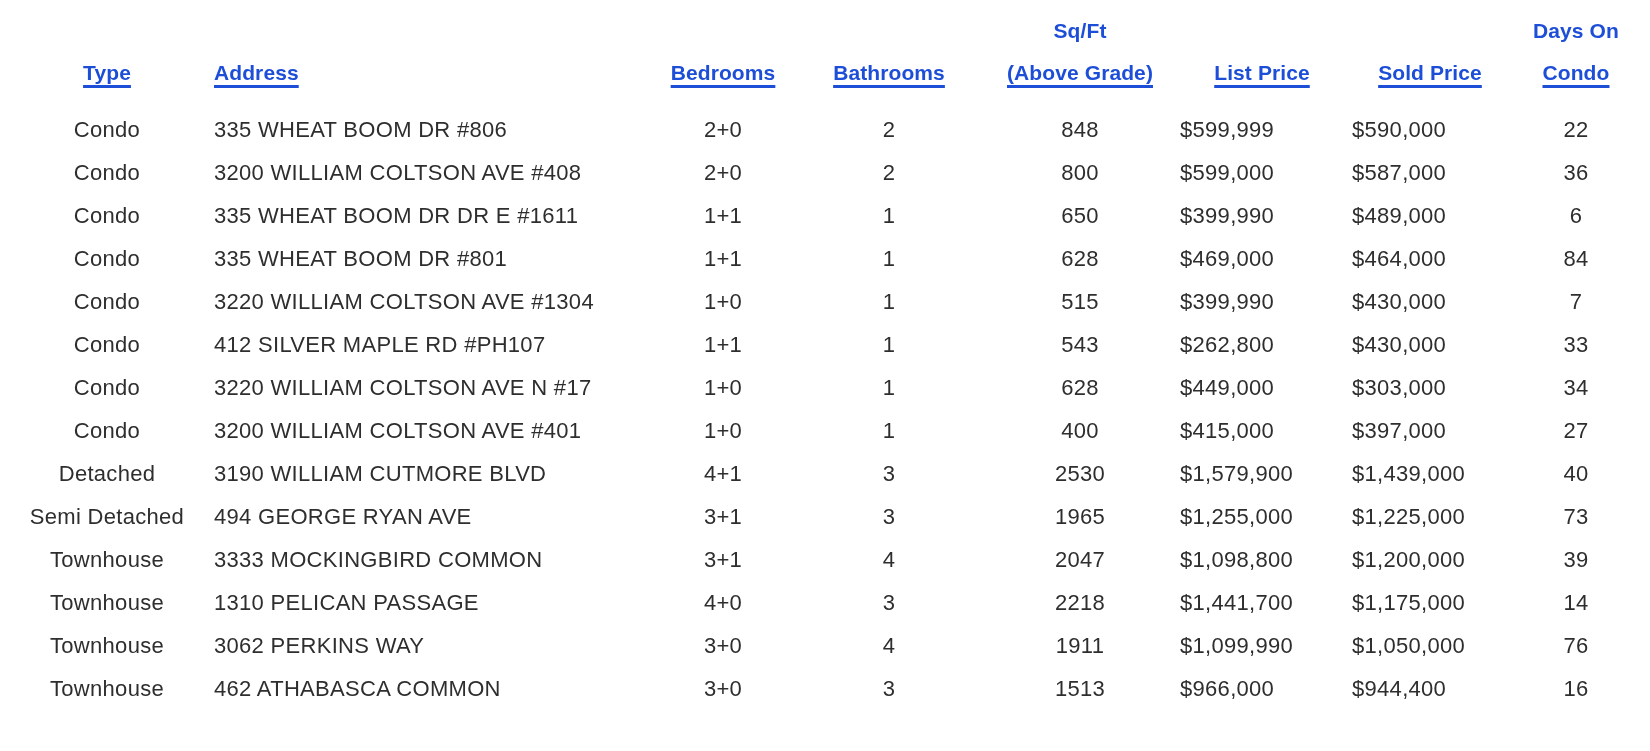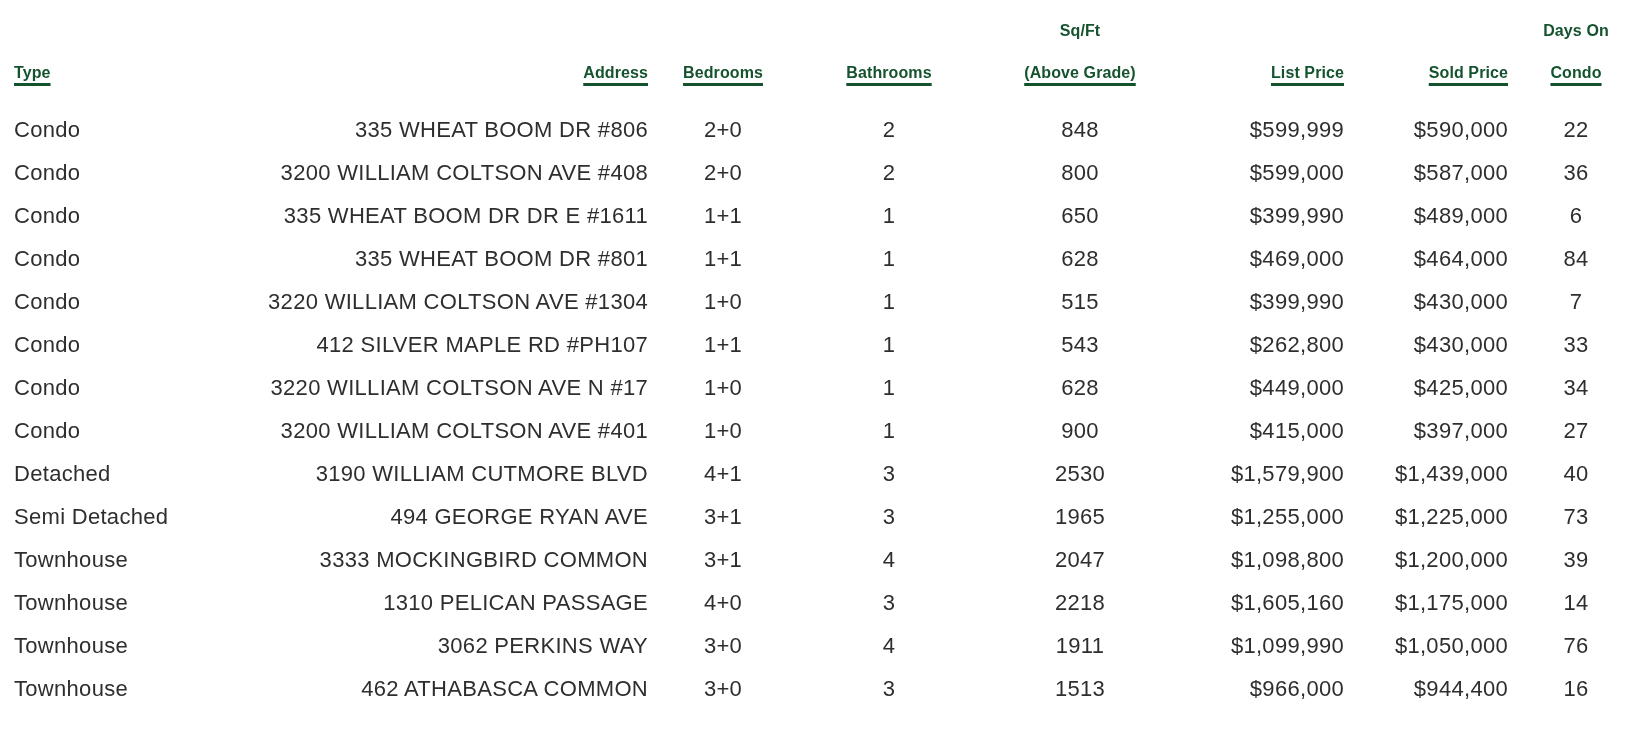--- a/index.html
+++ b/index.html
@@ -26,23 +26,23 @@
     padding: 0;
     vertical-align: middle;
     white-space: nowrap;
     overflow: hidden;
   }
   thead tr { height: 42px; }
   tbody tr { height: 43px; }
   tr.gap   { height: 14px; }
 
   th {
-    font-size: 16px;
+    font-size: 21px;
     font-weight: 700;
-    color: #14532d;
+    color: #1d4ed8;
     letter-spacing: 0.1px;
   }
   td {
     font-size: 22px;
     font-weight: 400;
     color: #2e2e2e;
     letter-spacing: 0.3px;
   }
   .u {
     text-decoration: underline;
@@ -52,25 +52,25 @@
   
   .colw0 { width: 200px; }
   .colw1 { width: 448px; }
   .colw2 { width: 150px; }
   .colw3 { width: 182px; }
   .colw4 { width: 200px; }
   .colw5 { width: 172px; }
   .colw6 { width: 164px; }
   .colw7 { width: 134px; }
 
-  .c0 { text-align: left;   padding-left: 14px; }
-  .c1 { text-align: right;   padding-left: 14px; }
+  .c0 { text-align: center;   padding-left: 14px; }
+  .c1 { text-align: left;   padding-left: 14px; }
   .c1 .clip { width: 434px; overflow: hidden; white-space: nowrap; }
   .c2, .c3, .c4 { text-align: center; }
-  .c5, .c6 { text-align: right; padding-right: 8px; margin-top: 40px; }
+  .c5, .c6 { padding-right: 8px; margin-top: 40px; }
   .c7 { text-align: center; padding-right: 14px; }
 </style>
 </head>
 <body>
 
 <main class="sheet">
   <table>
     <colgroup>
       <col class="colw0">
       <col class="colw1">
@@ -181,31 +181,31 @@
         </tr>
         <tr>
           <td class="c0"><span>Condo</span></td>
           <td class="c1">
             <div class="clip"><span>3220 WILLIAM COLTSON AVE N #17</span></div>
           </td>
           <td class="c2"><span>1+0</span></td>
           <td class="c3"><span>1</span></td>
           <td class="c4"><span>628</span></td>
           <td class="c5"><span>$449,000</span></td>
-          <td class="c6"><span>$425,000</span></td>
+          <td class="c6"><span>$303,000</span></td>
           <td class="c7"><span>34</span></td>
         </tr>
         <tr>
           <td class="c0"><span>Condo</span></td>
           <td class="c1">
             <div class="clip"><span>3200 WILLIAM COLTSON AVE #401</span></div>
           </td>
           <td class="c2"><span>1+0</span></td>
           <td class="c3"><span>1</span></td>
-          <td class="c4"><span>900</span></td>
+          <td class="c4"><span>400</span></td>
           <td class="c5"><span>$415,000</span></td>
           <td class="c6"><span>$397,000</span></td>
           <td class="c7"><span>27</span></td>
         </tr>
         <tr>
           <td class="c0"><span>Detached</span></td>
           <td class="c1">
             <div class="clip"><span>3190 WILLIAM CUTMORE BLVD</span></div>
           </td>
           <td class="c2"><span>4+1</span></td>
@@ -240,21 +240,21 @@
           <td class="c7"><span>39</span></td>
         </tr>
         <tr>
           <td class="c0"><span>Townhouse</span></td>
           <td class="c1">
             <div class="clip"><span>1310 PELICAN PASSAGE</span></div>
           </td>
           <td class="c2"><span>4+0</span></td>
           <td class="c3"><span>3</span></td>
           <td class="c4"><span>2218</span></td>
-          <td class="c5"><span>$1,605,160</span></td>
+          <td class="c5"><span>$1,441,700</span></td>
           <td class="c6"><span>$1,175,000</span></td>
           <td class="c7"><span>14</span></td>
         </tr>
         <tr>
           <td class="c0"><span>Townhouse</span></td>
           <td class="c1">
             <div class="clip"><span>3062 PERKINS WAY</span></div>
           </td>
           <td class="c2"><span>3+0</span></td>
           <td class="c3"><span>4</span></td>

